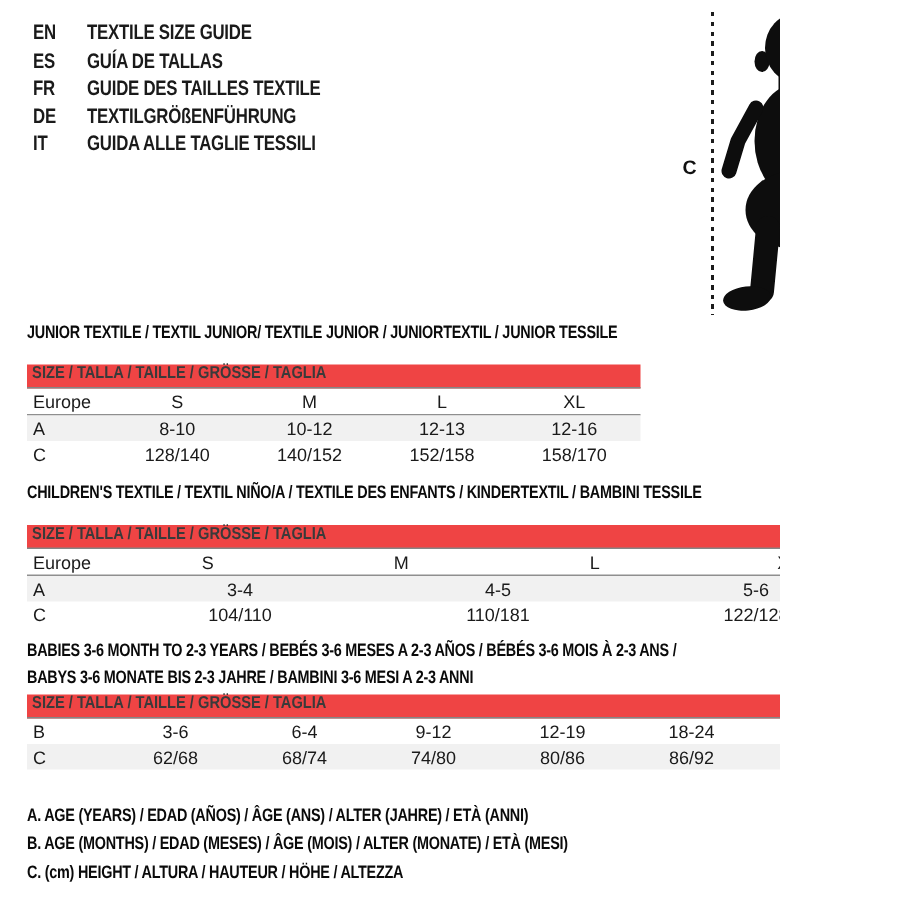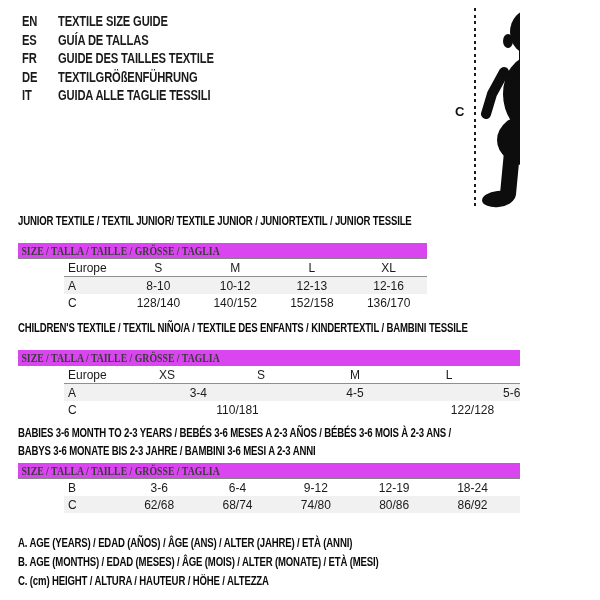--- a/index.html
+++ b/index.html
@@ -17,25 +17,25 @@
   .title{font-size:12px;}
   .note{font-size:12px;}
 
   
   #measure-line{position:absolute;left:474px;top:8px;width:2px;height:202px;
     background:repeating-linear-gradient(to bottom,#1c1c1c 0 3px,transparent 3px 6.5px);}
   #height-label{position:absolute;left:455px;top:104px;font-weight:700;font-size:13px;color:#111;}
 
   
   .sizetable{position:absolute;left:18px;font-size:12px;color:#1a1a1a;}
-  .size-bar{height:15px;background:#d946ef;border-bottom:1px solid #858585;
-            display:flex;align-items:center;font-family:Liberation Serif, serif;}
+  .size-bar{height:15px;background:#ef4444;border-bottom:1px solid #858585;
+            display:flex;align-items:flex-start;}
   .size-bar .bar-text{font-weight:700;font-size:11.5px;color:#3a3a3a;padding-left:4px;
             white-space:nowrap;display:inline-block;transform:scaleX(0.85);transform-origin:0 50%;}
-  .trow{display:flex;height:17px;align-items:center;margin-left:46px;}
+  .trow{display:flex;height:17px;align-items:center;}
   .trow.bordered{border-bottom:1px solid #8f8f8f;}
   .trow.shade{background:#f1f1f1;}
   .cell-label{width:52px;padding-left:4px;}
   .cell{flex:1;text-align:center;}
 </style>
 </head>
 <body>
 
 <div id="page">
 
@@ -101,46 +101,46 @@
       <span class="cell">8-10</span>
       <span class="cell">10-12</span>
       <span class="cell">12-13</span>
       <span class="cell">12-16</span>
     </div>
     <div class="trow">
       <span class="cell-label">C</span>
       <span class="cell">128/140</span>
       <span class="cell">140/152</span>
       <span class="cell">152/158</span>
-      <span class="cell">136/170</span>
+      <span class="cell">158/170</span>
     </div>
   </div>
 
   <span class="abs cond title" style="left:18px;top:321px">CHILDREN'S TEXTILE / TEXTIL NIÑO/A / TEXTILE DES ENFANTS / KINDERTEXTIL / BAMBINI TESSILE</span>
 
   <div class="sizetable" style="top:350px;width:572px">
     <div class="size-bar">
       <span class="bar-text">SIZE / TALLA / TAILLE / GRÖSSE / TAGLIA</span>
     </div>
     <div class="trow bordered">
       <span class="cell-label">Europe</span>
-      <span class="cell">XS</span>
       <span class="cell">S</span>
       <span class="cell">M</span>
       <span class="cell">L</span>
       <span class="cell">XL</span>
     </div>
     <div class="trow shade">
       <span class="cell-label">A</span>
       <span class="cell">3-4</span>
       <span class="cell">4-5</span>
       <span class="cell">5-6</span>
     </div>
     <div class="trow">
       <span class="cell-label">C</span>
+      <span class="cell">104/110</span>
       <span class="cell">110/181</span>
       <span class="cell">122/128</span>
     </div>
   </div>
 
   <span class="abs cond title" style="left:18px;top:426px">BABIES 3-6 MONTH TO 2-3 YEARS / BEBÉS 3-6 MESES A 2-3 AÑOS / BÉBÉS 3-6 MOIS À 2-3 ANS /</span>
   <span class="abs cond title" style="left:18px;top:444px">BABYS 3-6 MONATE BIS 2-3 JAHRE / BAMBINI 3-6 MESI A 2-3 ANNI</span>
 
   <div class="sizetable" style="top:463px;width:572px">
     <div class="size-bar">

